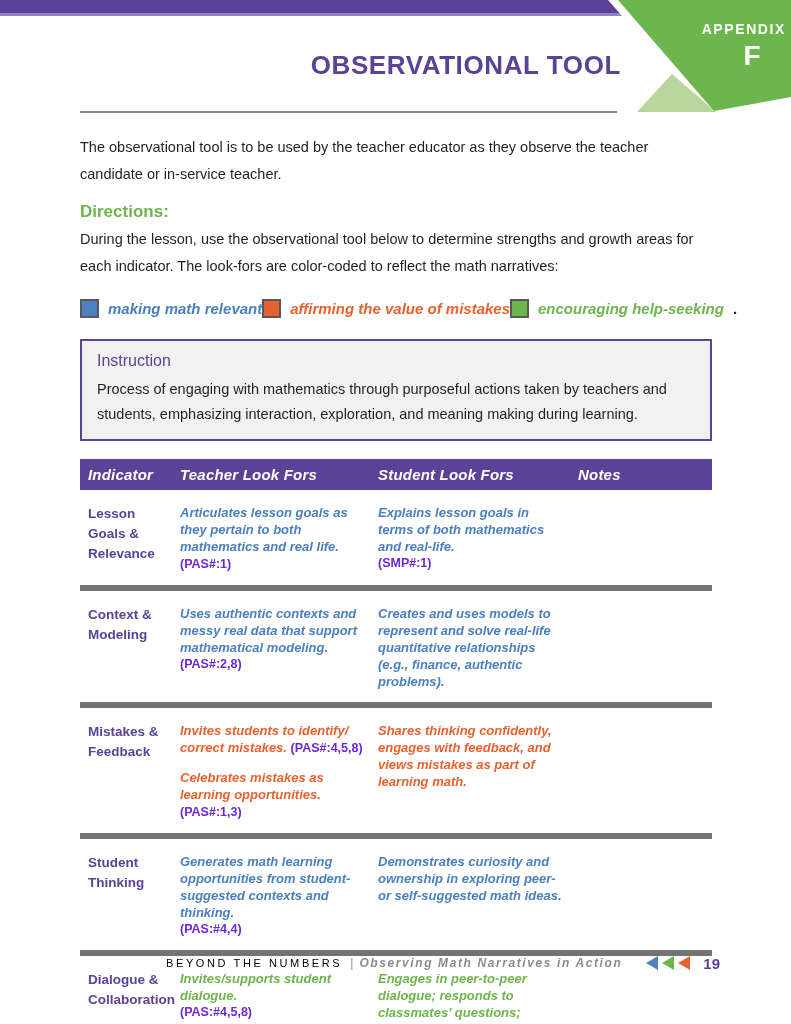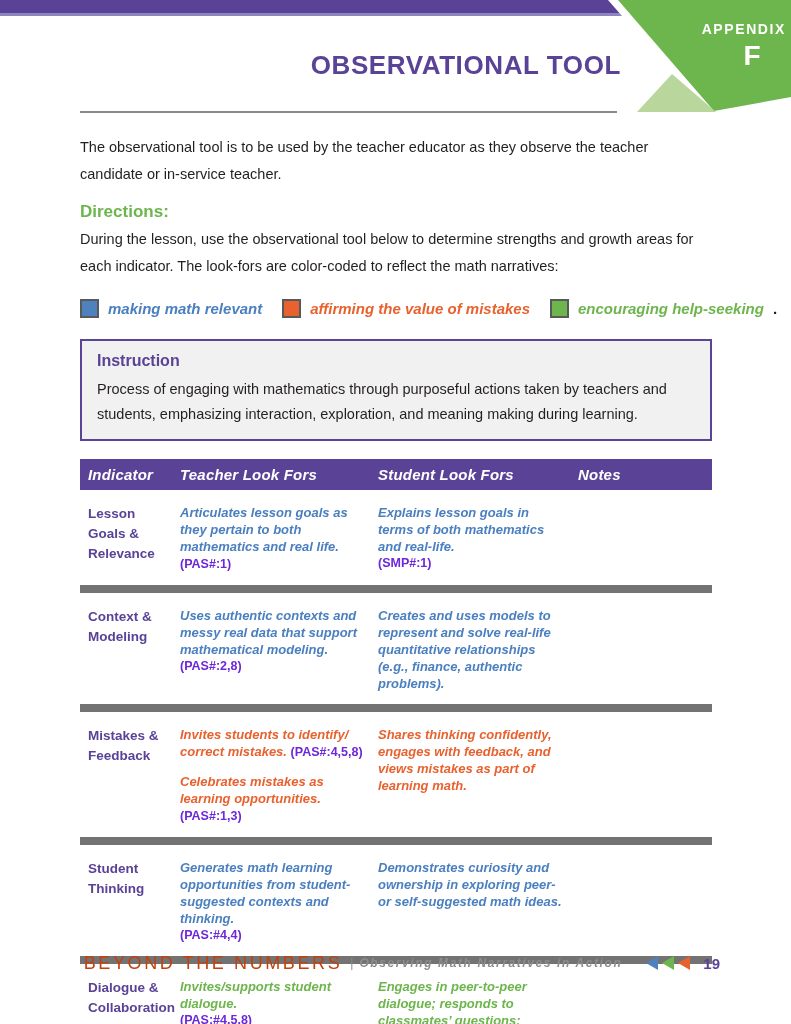--- a/index.html
+++ b/index.html
@@ -20,57 +20,57 @@
   .title{
     position:absolute; top:50px; left:84px; width:537px; margin:0; text-align:right;
     color:#5a4297; font-size:26px; font-weight:bold; letter-spacing:0.6px;
   }
   .title-rule{position:absolute; top:111px; left:80px; width:537px; height:2px; background:#87898c;}
   
   .content{position:absolute; top:134px; left:80px; width:632px;}
   .intro{margin:0 0 12px 0; font-size:14.5px; line-height:27px;}
   .dir-head{margin:14px 0 4px 0; color:#6db54d; font-size:17px; font-weight:bold;}
   .dir-body{margin:0; font-size:14.5px; line-height:27px;}
-  .legend{display:flex; align-items:center; gap:20px; margin:19px 0 21px 0;}
+  .legend{display:flex; align-items:center; margin:19px 0 21px 0;}
   .legend-item{display:flex; align-items:center; gap:9px; white-space:nowrap;}
   .legend-swatch{width:15px; height:15px; border:2px solid #58595b; flex:0 0 auto;}
   .legend-label{font-size:15px; font-weight:bold; font-style:italic;}
   .legend-suffix{font-size:15px; font-weight:bold; color:#231f20;}
   .inst-box{border:2px solid #5b4397; background:#f2f1f1; padding:11px 16px 12px 15px; margin:0 0 18px 0;}
-  .inst-title{color:#5a4297; font-size:16px; font-weight:bold; margin:0 0 7px 0;}
+  .inst-title{color:#5a4297; font-size:16px; font-weight:normal; margin:0 0 7px 0;}
   .inst-body{margin:0; font-size:14.5px; line-height:25px;}
   
   .obs-table{margin-top:0;}
   .thead{
     display:grid; grid-template-columns:100px 198px 200px auto; align-items:center;
     background:#5a4297; color:#ffffff; height:31px; font-size:15px; font-weight:bold; letter-spacing:0.2px;font-style:italic;
   }
   .th:first-child{padding-left:8px;}
   .tr{
     display:grid; grid-template-columns:100px 198px 200px auto;
-    padding:14px 0 12px 0; border-bottom:8px solid #737373;
+    padding:14px 0 12px 0; border-bottom:6px solid #737373;
   }
   .td-ind{
     padding-left:8px; padding-right:4px; color:#5a4297; font-weight:bold;
     font-size:13.5px; line-height:20px;
   }
   .td-lf{padding-right:14px; font-size:13px; line-height:17px;}
   .lf{margin:0 0 12px 0; font-weight:bold; font-style:italic;}
   .lf:last-child{margin-bottom:0;}
   .lf-blue{color:#4a7fc0;}
   .lf-orange{color:#e8622f;}
   .lf-green{color:#6db54d;}
   .lf-ref{color:#6d28d9; font-style:normal; font-weight:600; font-size:12.5px;}
   .lf-ref.block{display:block;}
   
   .footer{
     position:absolute; top:952px; left:80px; width:640px; height:22px;
     display:flex; align-items:center; justify-content:flex-end;
   }
-  .f-brand{color:#c2410c; font-size:18px; letter-spacing:2.6px; white-space:nowrap;}
+  .f-brand{color:#000000; font-size:11px; letter-spacing:2.6px; white-space:nowrap;}
   .f-sep{color:#8a8c8e; font-size:12px; margin:0 6px 0 8px;}
   .f-sub{color:#8a8c8e; font-size:12px; font-style:italic; font-weight:600; letter-spacing:1.6px; white-space:nowrap;}
   .f-tris{display:flex; align-items:center; gap:4px; margin-left:24px;}
   .f-tri{width:0; height:0; border-top:7px solid transparent; border-bottom:7px solid transparent; border-right:12px solid #000;}
   .f-page{color:#5a4297; font-size:15px; font-weight:bold; margin-left:13px;}
 </style>
 </head>
 <body>
 
 <div class="page">

